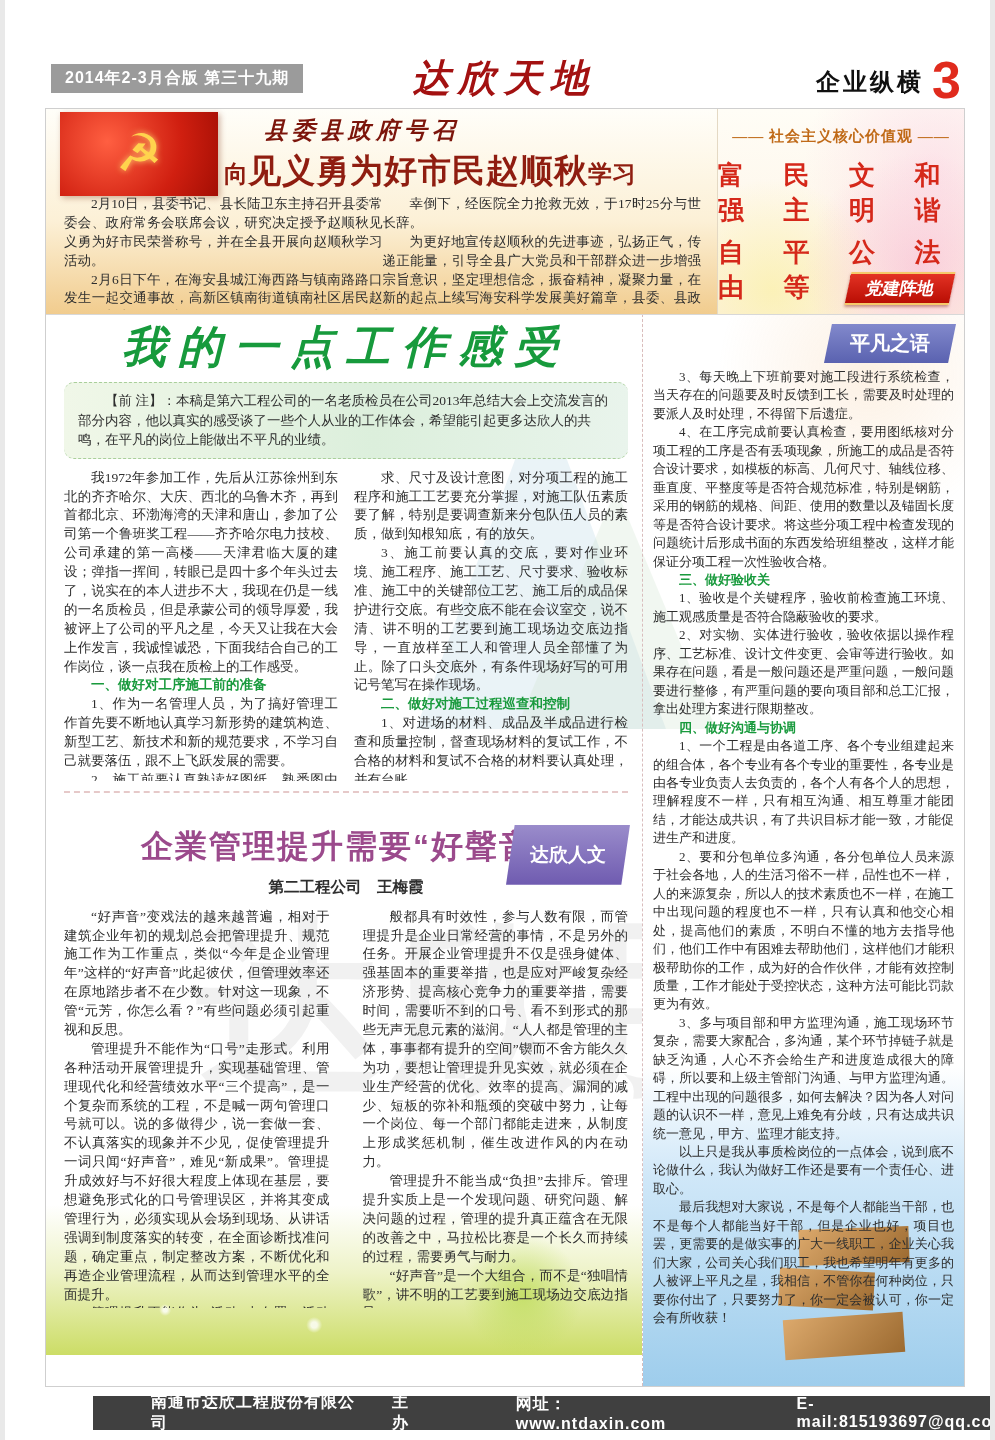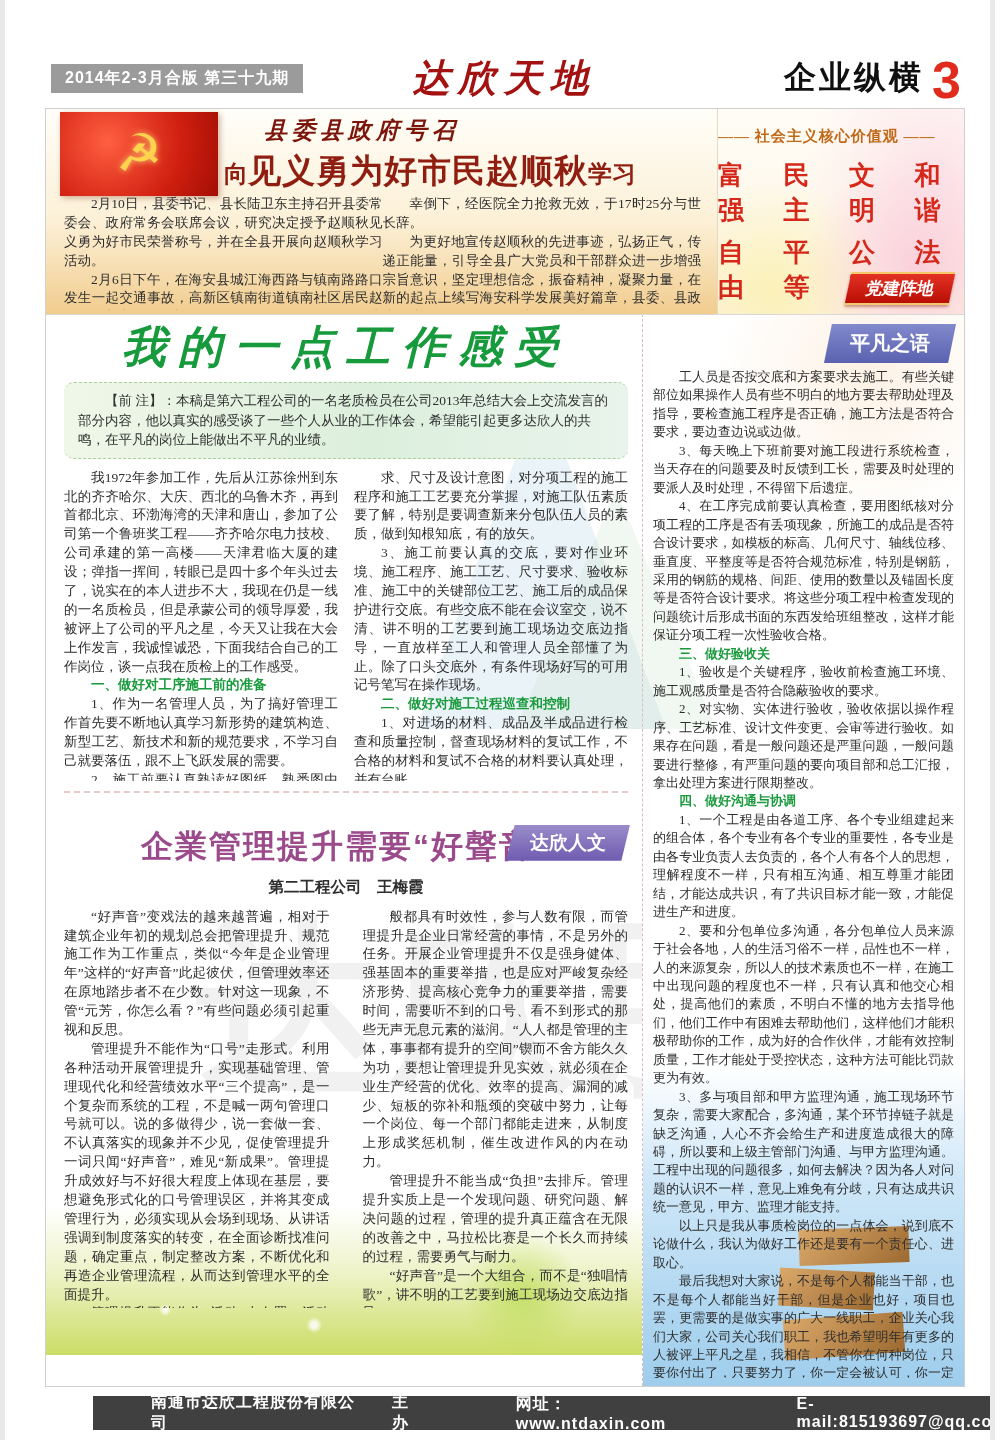--- a/index.html
+++ b/index.html
@@ -6,22 +6,22 @@
   .page{position:relative;width:985px;height:1440px;margin:0 auto;background:#fff;overflow:hidden;
         font-family:"Liberation Serif","DejaVu Serif",serif;color:#2e2e2e;}
   
   .header{position:absolute;left:40px;top:56px;width:918px;height:48px;}
   .issue-box{position:absolute;left:6px;top:8px;background:#9b9b9b;color:#fff;
              font-family:"Liberation Sans",sans-serif;font-weight:bold;font-size:16px;
              padding:4px 14px;letter-spacing:1px;}
   .masthead{position:absolute;left:0;right:0;top:0;text-align:center;color:#a31111;
             font-size:38px;font-weight:bold;font-style:italic;letter-spacing:8px;line-height:44px;}
   .section-head{position:absolute;right:2px;top:0;display:flex;align-items:flex-start;}
-  .section-name{font-family:"Liberation Sans",sans-serif;font-weight:900;font-size:32px;
-                color:#101010;letter-spacing:3px;margin-top:0;}
+  .section-name{font-family:"Liberation Sans",sans-serif;font-weight:900;font-size:24px;
+                color:#101010;letter-spacing:3px;margin-top:10px;}
   .page-num{font-family:"Liberation Sans",sans-serif;font-weight:900;font-size:52px;
             color:#e02b1d;line-height:48px;margin-left:8px;}
   
   .content{position:absolute;left:40px;top:108px;width:918px;height:1277px;
            border:1px solid #cfcfcf;background:#fff;overflow:hidden;}
   .tri{position:absolute;opacity:.30;z-index:0;pointer-events:none;}
   .tri.t1{left:370px;top:280px;width:250px;height:340px;background:#b9d6e4;
           clip-path:polygon(50% 0,100% 100%,0 100%);}
   .tri.t2{left:470px;top:380px;width:200px;height:240px;background:#cfe4d2;
           clip-path:polygon(50% 0,100% 100%,0 100%);}
@@ -43,21 +43,21 @@
           color:#8f1d10;letter-spacing:1px;}
   .top-cols{position:absolute;left:18px;right:16px;top:86px;bottom:4px;display:flex;overflow:hidden;}
   .tcol{flex:1;overflow:hidden;}
   
   .core-values{width:246px;position:relative;border-left:1px solid #e4d9c4;overflow:hidden;
     background:
       radial-gradient(circle at 82% 78%,rgba(247,180,210,.55),transparent 45%),
       radial-gradient(circle at 22% 88%,rgba(250,240,160,.65),transparent 42%),
       radial-gradient(circle at 88% 28%,rgba(250,205,225,.5),transparent 50%),
       linear-gradient(180deg,#fffdf6,#fdf2e2);}
-  .cv-title{margin-top:18px;color:#c06a18;font-size:15px;font-weight:bold;letter-spacing:1px;}
+  .cv-title{margin-top:18px;text-align:center;color:#c06a18;font-size:15px;font-weight:bold;letter-spacing:1px;}
   .cv-rows{margin-top:12px;display:flex;flex-direction:column;gap:7px;align-items:flex-start;}
   .cv-row{display:flex;gap:16px;}
   .cv-item{font-family:"Liberation Sans",sans-serif;font-weight:900;font-size:26px;color:#d5281a;}
   .party-ribbon{position:absolute;right:12px;bottom:9px;background:linear-gradient(180deg,#e33224,#b90e04);
                 color:#fff;font-family:"Liberation Sans",sans-serif;font-size:17px;font-weight:bold;
                 padding:3px 18px;transform:skewX(-12deg);box-shadow:0 2px 3px rgba(120,20,10,.4);
                 border-top:2px solid #f5c96a;border-bottom:2px solid #f5c96a;}
   
   .main-area{position:absolute;left:0;right:0;top:205px;bottom:0;display:flex;z-index:1;}
   .left-area{width:596px;position:relative;padding-left:18px;box-sizing:border-box;overflow:hidden;}
@@ -76,21 +76,21 @@
            padding:8px 14px;font-size:13.5px;line-height:1.45;text-indent:2em;color:#2e2e2e;
            position:relative;z-index:2;}
   .mid-cols{display:flex;gap:16px;margin:10px 14px 0 0;height:312px;overflow:hidden;
             position:relative;z-index:2;}
   .mcol{flex:1;overflow:hidden;}
   .separator{border-top:2px dashed #e6c9c9;margin:10px 14px 0 0;}
   
   .bottom-article{position:relative;margin-top:2px;padding-right:14px;height:520px;}
   .daxin-ribbon{position:absolute;right:12px;top:0;background:linear-gradient(180deg,#9a8ccb,#6f5bb0);
                 color:#fff;font-family:"Liberation Sans",sans-serif;font-size:19px;font-weight:bold;
-                padding:5px 24px;clip-path:polygon(7% 0,100% 0,93% 100%,0 100%);z-index:3;}
+                padding:17px 24px;clip-path:polygon(7% 0,100% 0,93% 100%,0 100%);z-index:3;}
   .purple-title{margin:32px 0 0 0;text-align:center;font-family:"Liberation Sans",sans-serif;
                 font-weight:900;font-size:32px;color:#9b4a8c;letter-spacing:2px;position:relative;z-index:2;}
   .bottom-byline{text-align:center;font-weight:bold;font-size:15.5px;margin-top:8px;
                  position:relative;z-index:2;}
   .bottom-cols{display:flex;gap:33px;margin-top:10px;height:400px;overflow:hidden;
                position:relative;z-index:2;}
   .bcol{flex:1;overflow:hidden;}
   .meadow{position:absolute;left:-18px;right:0;bottom:-10px;height:150px;z-index:1;
           background:
             radial-gradient(circle at 20% 70%,rgba(255,255,255,.8) 2px,transparent 6px),
@@ -229,21 +229,20 @@
       </div>
 
       <div class="right-area">
         <div class="pingfan-ribbon">平凡之语</div>
         <div class="sky-photo">
           <i class="blk b1"></i>
           <i class="blk b2"></i>
           <i class="blk b3"></i>
         </div>
         <div class="right-blocks">
-            <p class="para">工人员是否按交底和方案要求去施工。有些关键部位如果操作人员有些不明白的地方要去帮助处理及指导，要检查施工程序是否正确，施工方法是否符合要求，要边查边说或边做。</p>
             <p class="para">3、每天晚上下班前要对施工段进行系统检查，当天存在的问题要及时反馈到工长，需要及时处理的要派人及时处理，不得留下后遗症。</p>
             <p class="para">4、在工序完成前要认真检查，要用图纸核对分项工程的工序是否有丢项现象，所施工的成品是否符合设计要求，如模板的标高、几何尺寸、轴线位移、垂直度、平整度等是否符合规范标准，特别是钢筋，采用的钢筋的规格、间距、使用的数量以及锚固长度等是否符合设计要求。将这些分项工程中检查发现的问题统计后形成书面的东西发给班组整改，这样才能保证分项工程一次性验收合格。</p>
             <p class="subhead">三、做好验收关</p>
             <p class="para">1、验收是个关键程序，验收前检查施工环境、施工观感质量是否符合隐蔽验收的要求。</p>
             <p class="para">2、对实物、实体进行验收，验收依据以操作程序、工艺标准、设计文件变更、会审等进行验收。如果存在问题，看是一般问题还是严重问题，一般问题要进行整修，有严重问题的要向项目部和总工汇报，拿出处理方案进行限期整改。</p>
             <p class="subhead">四、做好沟通与协调</p>
             <p class="para">1、一个工程是由各道工序、各个专业组建起来的组合体，各个专业有各个专业的重要性，各专业是由各专业负责人去负责的，各个人有各个人的思想，理解程度不一样，只有相互沟通、相互尊重才能团结，才能达成共识，有了共识目标才能一致，才能促进生产和进度。</p>
             <p class="para">2、要和分包单位多沟通，各分包单位人员来源于社会各地，人的生活习俗不一样，品性也不一样，人的来源复杂，所以人的技术素质也不一样，在施工中出现问题的程度也不一样，只有认真和他交心相处，提高他们的素质，不明白不懂的地方去指导他们，他们工作中有困难去帮助他们，这样他们才能积极帮助你的工作，成为好的合作伙伴，才能有效控制质量，工作才能处于受控状态，这种方法可能比罚款更为有效。</p>
             <p class="para">3、多与项目部和甲方监理沟通，施工现场环节复杂，需要大家配合，多沟通，某个环节掉链子就是缺乏沟通，人心不齐会给生产和进度造成很大的障碍，所以要和上级主管部门沟通、与甲方监理沟通。工程中出现的问题很多，如何去解决？因为各人对问题的认识不一样，意见上难免有分歧，只有达成共识统一意见，甲方、监理才能支持。</p>
             <p class="para">以上只是我从事质检岗位的一点体会，说到底不论做什么，我认为做好工作还是要有一个责任心、进取心。</p>

